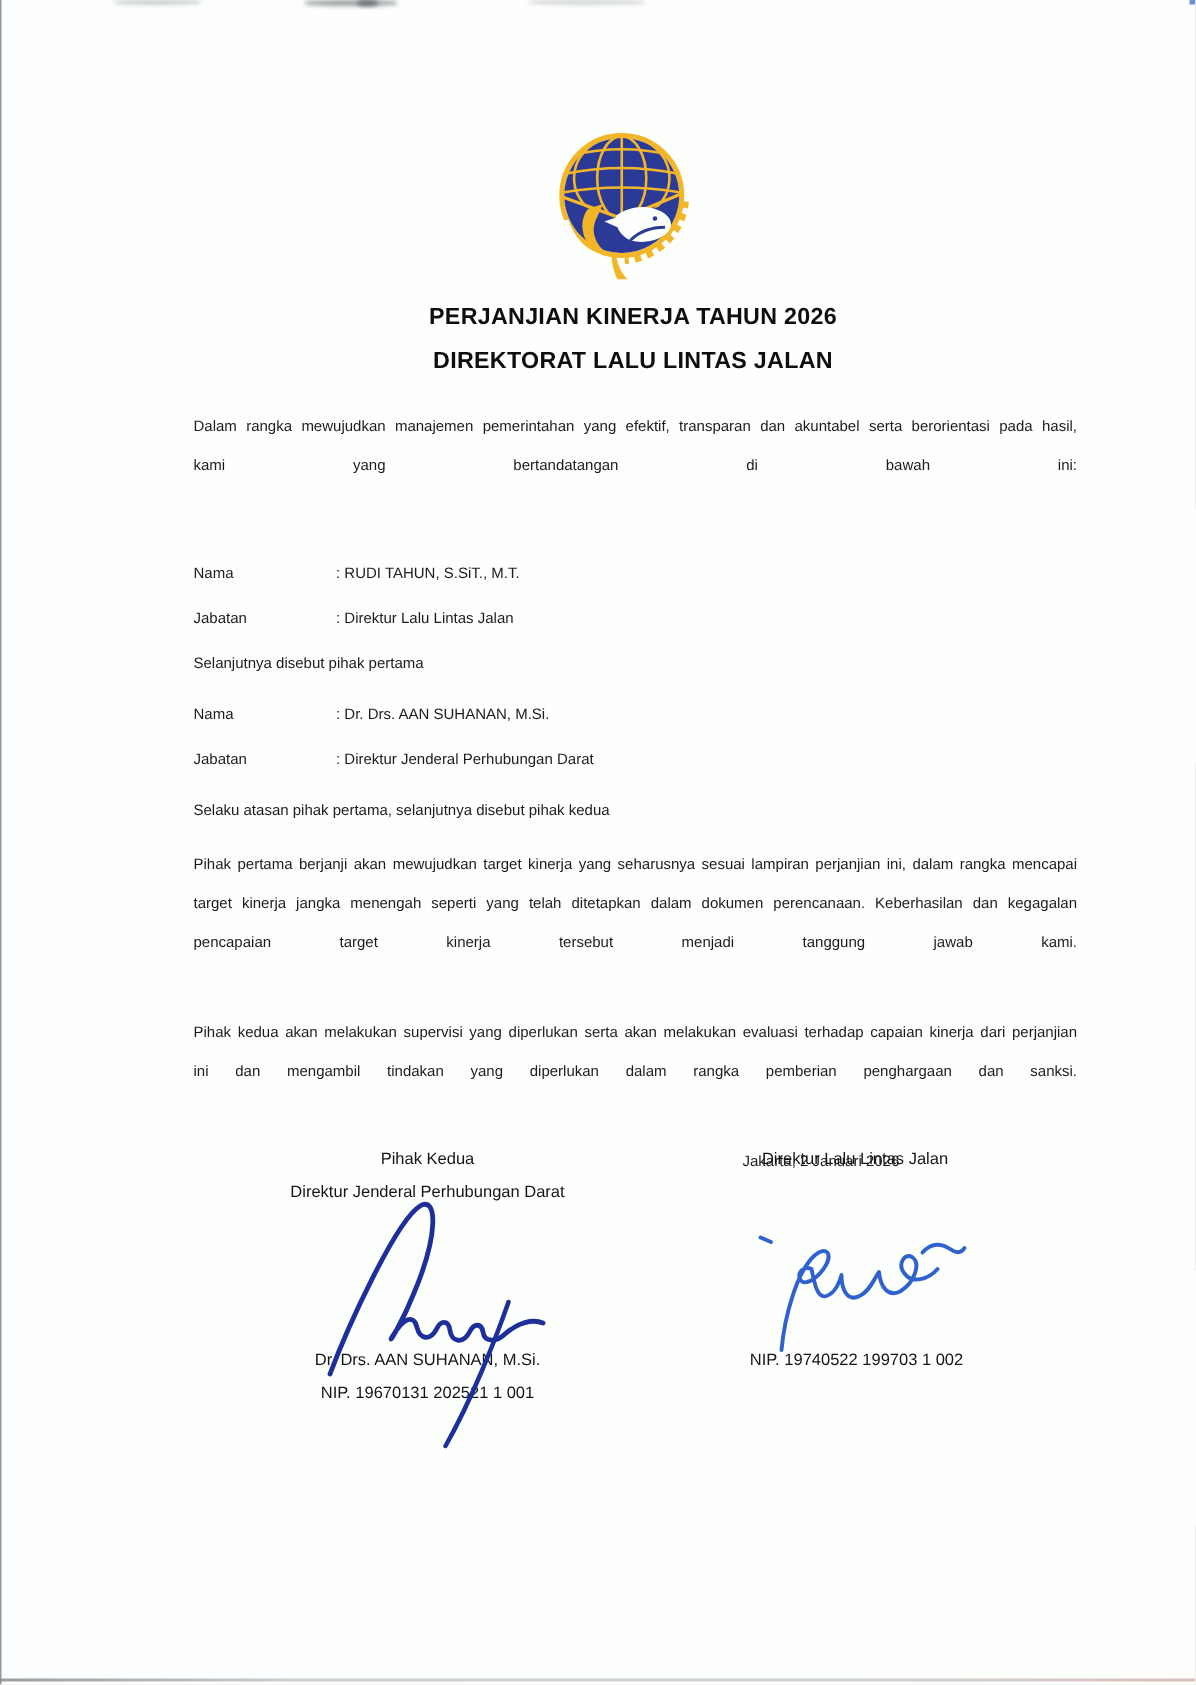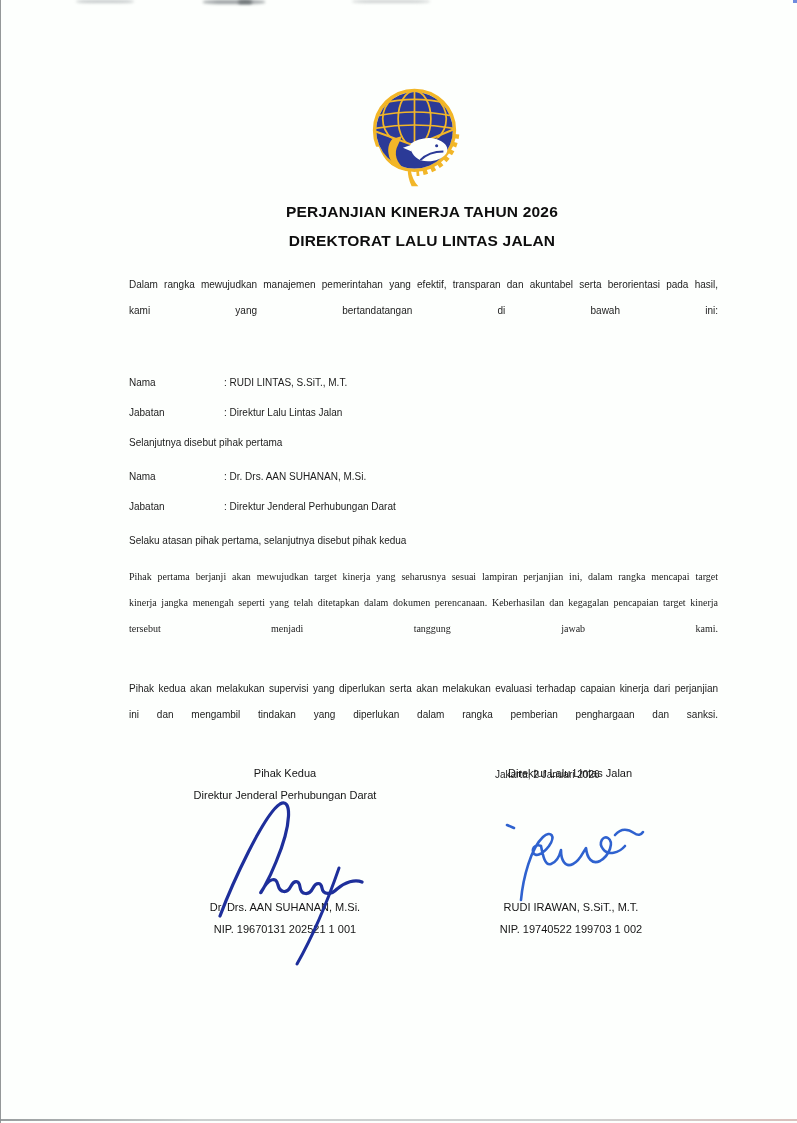--- a/index.html
+++ b/index.html
@@ -26,21 +26,21 @@
 
   .content{position:absolute;left:129px;top:272px;width:589px;font-size:10px;line-height:26px;}
   .para{margin:0;text-align:justify;word-spacing:1.5px;}
   .para:after{content:"";display:inline-block;width:100%;}
   p.intro{margin-bottom:20px;}
   .kv-row{display:flex;margin:0 0 4px 0;align-items:flex-end;}
   .kv-row .lbl{width:95px;flex:0 0 95px;}
   .note1{margin:0 0 8px 0;}
   .note2{margin:0 0 10px 0;}
   .kv-gap{margin-bottom:8px;}
-  p.commit{margin:2px 0 8px 0;font-family:Liberation Serif, serif;}
+  p.commit{margin:2px 0 8px 0;}
   p.superv{margin:0 0 8px 0;}
   .date-line{padding-left:366px;}
 
   .sig-head,.sig-name{position:absolute;text-align:center;font-size:11px;line-height:22px;color:#151515;}
   .sig-head-left{top:762px;left:120px;width:330px;}
   .sig-head-right{top:762px;left:440px;width:260px;}
   .sig-name-left{top:896px;left:112px;width:346px;z-index:1;}
   .sig-name-right{top:896px;left:438px;width:266px;z-index:1;}
   .sig-svg{position:absolute;z-index:5;pointer-events:none;}
   .sig-svg-left{left:198px;top:788px;width:200px;height:182px;}
@@ -98,21 +98,21 @@
   <div class="title-block">
     <div class="title-line">PERJANJIAN KINERJA TAHUN 2026</div>
     <div class="title-line">DIREKTORAT LALU LINTAS JALAN</div>
   </div>
 
   <div class="content">
     <p class="para intro">Dalam rangka mewujudkan manajemen pemerintahan yang efektif, transparan dan akuntabel serta berorientasi pada hasil, kami yang bertandatangan di bawah ini:</p>
 
     <div class="kv-row">
       <span class="lbl">Nama</span>
-      <span class="val">: RUDI LINTAS, S.SiT., M.T.</span>
+      <span class="val">: RUDI TAHUN, S.SiT., M.T.</span>
     </div>
     <div class="kv-row">
       <span class="lbl">Jabatan</span>
       <span class="val">: Direktur Lalu Lintas Jalan</span>
     </div>
     <div class="note1">Selanjutnya disebut pihak pertama</div>
 
     <div class="kv-row">
       <span class="lbl">Nama</span>
       <span class="val">: Dr. Drs. AAN SUHANAN, M.Si.</span>
@@ -149,17 +149,16 @@
       <path d="M 34,96 C 36,74 44,44 56,33 C 64,26 69,32 62,42 C 56,50 48,54 46,48 C 45,43 50,40 54,42 C 56,52 58,62 64,60 C 70,58 73,50 74,46 C 74,56 78,64 86,60 C 93,57 96,48 99,44 C 100,54 105,61 113,57 C 123,51 127,38 121,34 C 116,31 111,39 116,45 C 121,52 132,49 138,42"></path>
       <path d="M 128,31 C 134,24 141,25 147,29 C 151,32 154,31 156,28"></path>
     </g>
   </svg>
 
   <div class="sig-name sig-name-left">
     <div>Dr. Drs. AAN SUHANAN, M.Si.</div>
     <div>NIP. 19670131 202521 1 001</div>
   </div>
   <div class="sig-name sig-name-right">
-    <div>RUDI IRAWAN, S.SiT., M.T.</div>
     <div>NIP. 19740522 199703 1 002</div>
   </div>
 
 </div>
 
 </body></html>

